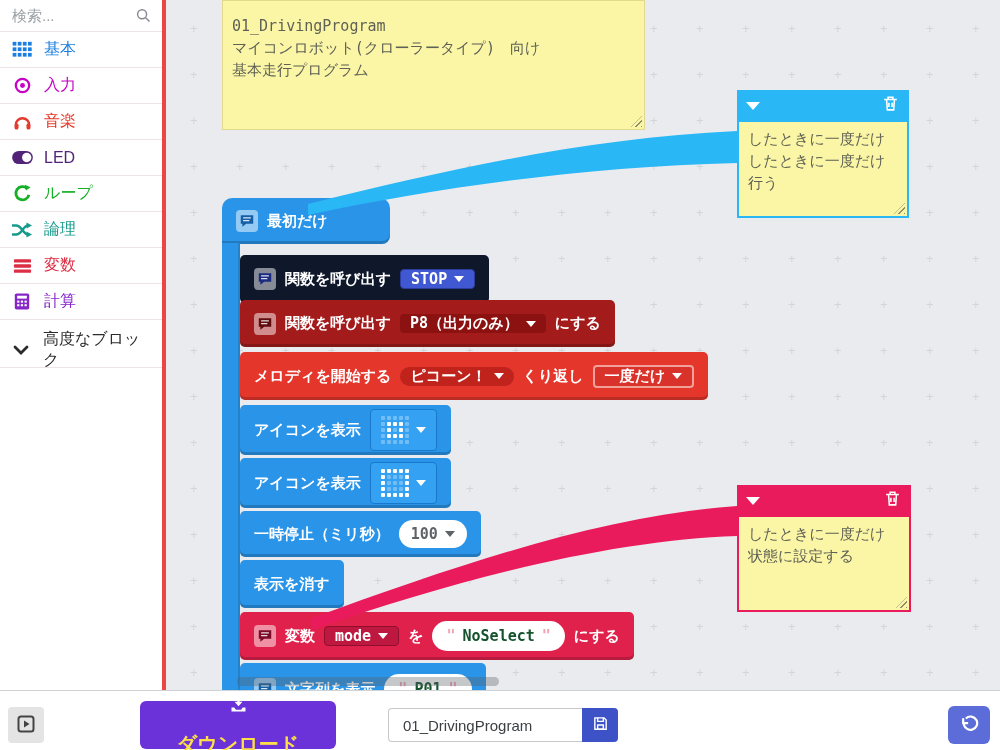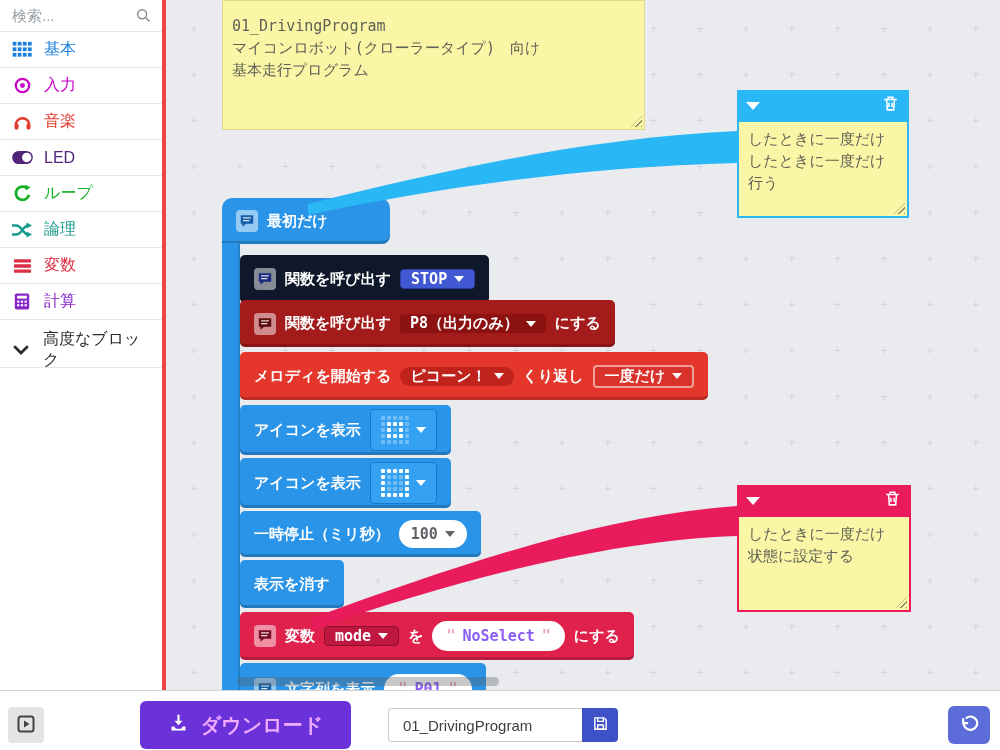--- a/index.html
+++ b/index.html
@@ -29,21 +29,21 @@
        border-radius:5px;padding:0 14px;white-space:nowrap;box-shadow:inset 0 -3px 0 rgba(0,0,0,.18);}
   .hat{border-radius:10px 10px 8px 0;}
   .spine{position:absolute;z-index:1;box-shadow:inset -2px 0 0 rgba(0,0,0,.12);}
   .cmt-icon{width:22px;height:22px;border-radius:4px;background:rgba(255,255,255,.5);display:flex;align-items:center;justify-content:center;flex:0 0 auto;}
   .dd{display:flex;align-items:center;gap:7px;border-radius:4px;padding:0 10px;cursor:pointer;}
   .dd.pill{border-radius:16px;}
   .dd-arrow{width:0;height:0;border-left:5px solid transparent;border-right:5px solid transparent;border-top:6px solid #fff;}
   .oval{display:flex;align-items:center;gap:7px;background:#fff;border-radius:17px;padding:5px 12px;color:#5f6368;cursor:pointer;}
   .oval .dd-arrow{border-top-color:#5f6368;}
   .oval .q{color:#f0a3b4;}
-  .oval .strv{color:#8b5cf6;text-align:center;}
+  .oval .strv{color:#14532d;text-align:center;}
   .led-field{display:inline-grid;grid-template-columns:repeat(5,4px);grid-auto-rows:4px;gap:2px;}
   .led-field i{display:block;border-radius:1px;background:rgba(255,255,255,.3);}
   .led-field i.on{background:#fff;}
 
   
   #links{position:absolute;inset:0;z-index:2;pointer-events:none;}
 
   
   .note{position:absolute;z-index:3;font-family:"DejaVu Sans Mono","DejaVu Sans",monospace;font-size:15px;line-height:22px;color:#5f6156;}
   .note .body{padding:6px 9px;position:relative;}
@@ -51,23 +51,23 @@
   .note .hdr{height:32px;display:flex;align-items:center;justify-content:space-between;padding:0 9px;}
   .hdr .tri{width:0;height:0;border-left:7px solid transparent;border-right:7px solid transparent;border-top:8px solid #fff;cursor:pointer;}
   .resize{position:absolute;right:2px;bottom:2px;width:11px;height:11px;cursor:nwse-resize;
           background:repeating-linear-gradient(135deg,transparent 0 2.5px,#8f8d70 2.5px 4px);
           clip-path:polygon(100% 0,100% 100%,0 100%);}
   .scroll-h{position:absolute;z-index:4;height:9px;border-radius:5px;background:rgba(90,95,100,.35);}
 
   
   .bottombar{position:absolute;left:0;top:690px;width:1000px;height:60px;background:#fff;border-top:1px solid #d0d3d6;z-index:6;}
   .sim-btn{position:absolute;left:8px;top:16px;width:36px;height:36px;background:#e4e4e4;border:none;border-radius:4px;display:flex;align-items:center;justify-content:center;cursor:pointer;}
-  .dl-btn{position:absolute;left:140px;top:10px;width:211px;height:48px;border:none;border-radius:6px;color:#f0abfc;
+  .dl-btn{position:absolute;left:140px;top:10px;width:196px;height:48px;border:none;border-radius:6px;color:#fde047;
           font-size:20px;font-weight:bold;display:flex;align-items:center;justify-content:center;gap:12px;cursor:pointer;
-          font-family:"Liberation Sans","DejaVu Sans",sans-serif;}
+          font-family:"Liberation Sans","DejaVu Sans",sans-serif;flex-direction:column;}
   .fname{position:absolute;left:388px;top:17px;width:194px;height:34px;border:1px solid #c8c8c8;border-right:none;
          border-radius:4px 0 0 4px;padding:0 14px;font-size:15px;color:#3c4043;outline:none;
          font-family:"Liberation Sans","DejaVu Sans",sans-serif;}
   .save-btn{position:absolute;left:582px;top:17px;width:36px;height:34px;border:none;border-radius:0 4px 4px 0;display:flex;align-items:center;justify-content:center;cursor:pointer;}
   .undo-btn{position:absolute;left:948px;top:15px;width:42px;height:38px;border:none;border-radius:6px;display:flex;align-items:center;justify-content:center;cursor:pointer;}
 </style>
 </head>
 <body>
 
 <div class="app">

